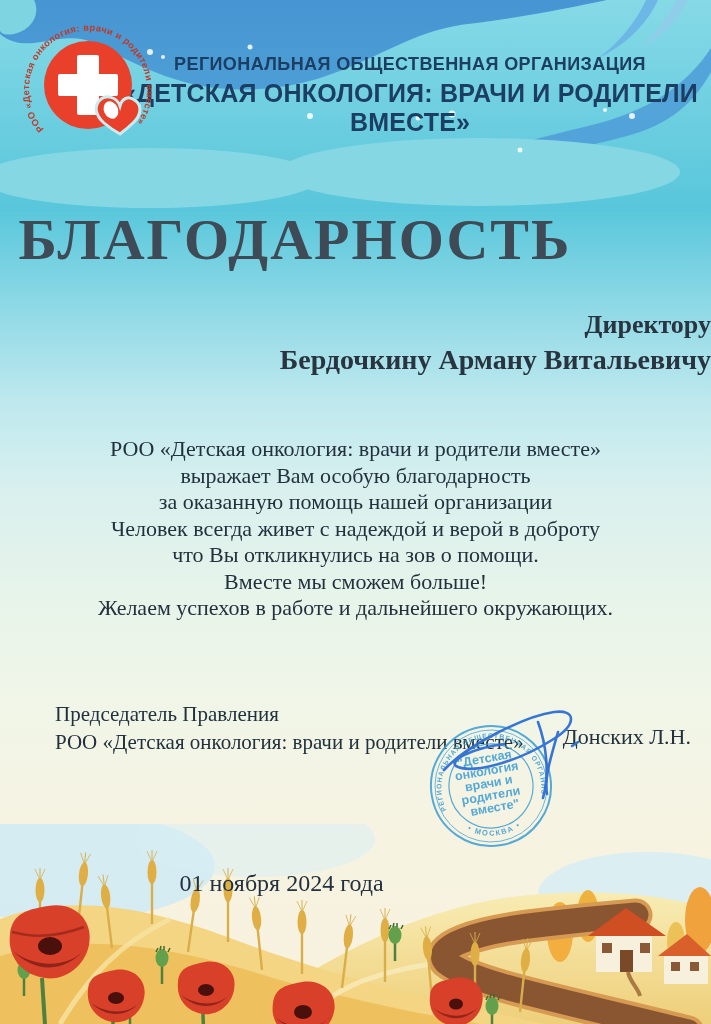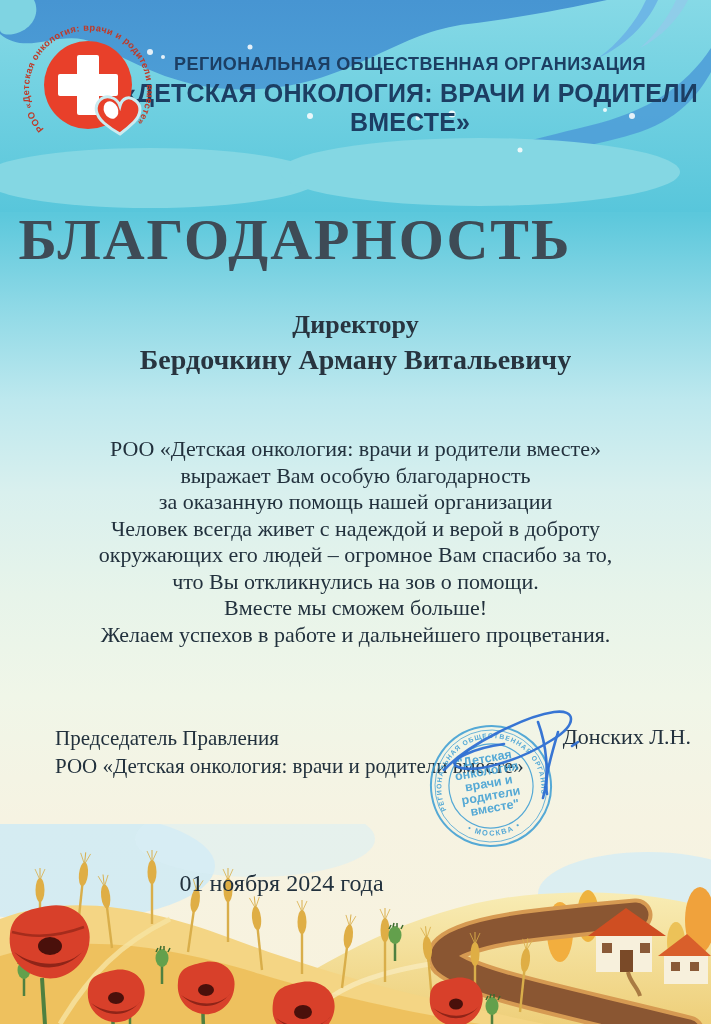--- a/index.html
+++ b/index.html
@@ -13,29 +13,29 @@
   .abs{position:absolute;}
   
   .org-head{top:54px;left:120px;width:580px;text-align:center;
     font-family:"Liberation Sans",sans-serif;color:#1c3e63;z-index:3;}
   .org-line1{font-size:18px;font-weight:600;letter-spacing:.4px;}
   .org-line2{font-size:25px;font-weight:800;margin-top:4px;letter-spacing:.2px;}
   
   .cert-title{top:206px;left:0;width:590px;text-align:center;
     font-size:58px;font-weight:700;letter-spacing:2px;color:#3e4b56;z-index:3;}
   
-  .recipient{top:308px;left:0;width:711px;text-align:center;color:#28343f;
+  .recipient{top:308px;left:0;width:711px;text-align:right;color:#28343f;
     font-weight:700;z-index:3;}
   .recipient .r1,.recipient .r2{font-size:26px;line-height:34px;}
   .recipient .r3{font-size:28px;line-height:36px;}
   
   .body-text{top:436px;left:0;width:711px;text-align:center;color:#22313d;
     font-size:22px;line-height:26.5px;z-index:3;}
   
-  .sig-left{top:700px;left:55px;color:#22313d;font-size:21px;line-height:28px;z-index:3;margin-top:24px;}
+  .sig-left{top:700px;left:55px;color:#22313d;font-size:21px;line-height:28px;z-index:3;}
   .sig-name{top:724px;right:20px;color:#22313d;font-size:22px;z-index:3;text-align:right;}
   
   .date-line{top:870px;left:0;width:563px;text-align:center;color:#22313d;
     font-size:24px;z-index:5;}
   .hdr-svg{top:0;left:0;z-index:1;}
   .logo-svg{top:18px;left:16px;z-index:4;}
   .stamp-svg{top:702px;left:386px;z-index:4;}
   .scene-svg{bottom:0;left:0;z-index:2;}
 </style>
 </head>
@@ -101,24 +101,23 @@
   <div class="abs recipient">
     <div class="r1">Директору</div>
     <div class="r3">Бердочкину Арману Витальевичу</div>
   </div>
 
   <div class="abs body-text">
     <div>РОО «Детская онкология: врачи и родители вместе»</div>
     <div>выражает Вам особую благодарность</div>
     <div>за оказанную помощь нашей организации</div>
     <div>Человек всегда живет с надеждой и верой в доброту</div>
-    <div>окружающих его людей – огромное Вам спасибо за то,</div>
     <div>что Вы откликнулись на зов о помощи.</div>
     <div>Вместе мы сможем больше!</div>
-    <div>Желаем успехов в работе и дальнейшего процветания.</div>
+    <div>Желаем успехов в работе и дальнейшего окружающих.</div>
   </div>
 
   <div class="abs sig-left">
     <div>Председатель Правления</div>
     <div>РОО «Детская онкология: врачи и родители вместе»</div>
   </div>
   <div class="abs sig-name">Донских Л.Н.</div>
 
   <svg class="abs stamp-svg" width="230" height="170" viewBox="0 0 230 170">
     <g transform="translate(105,84) rotate(-10)" opacity="0.88">

